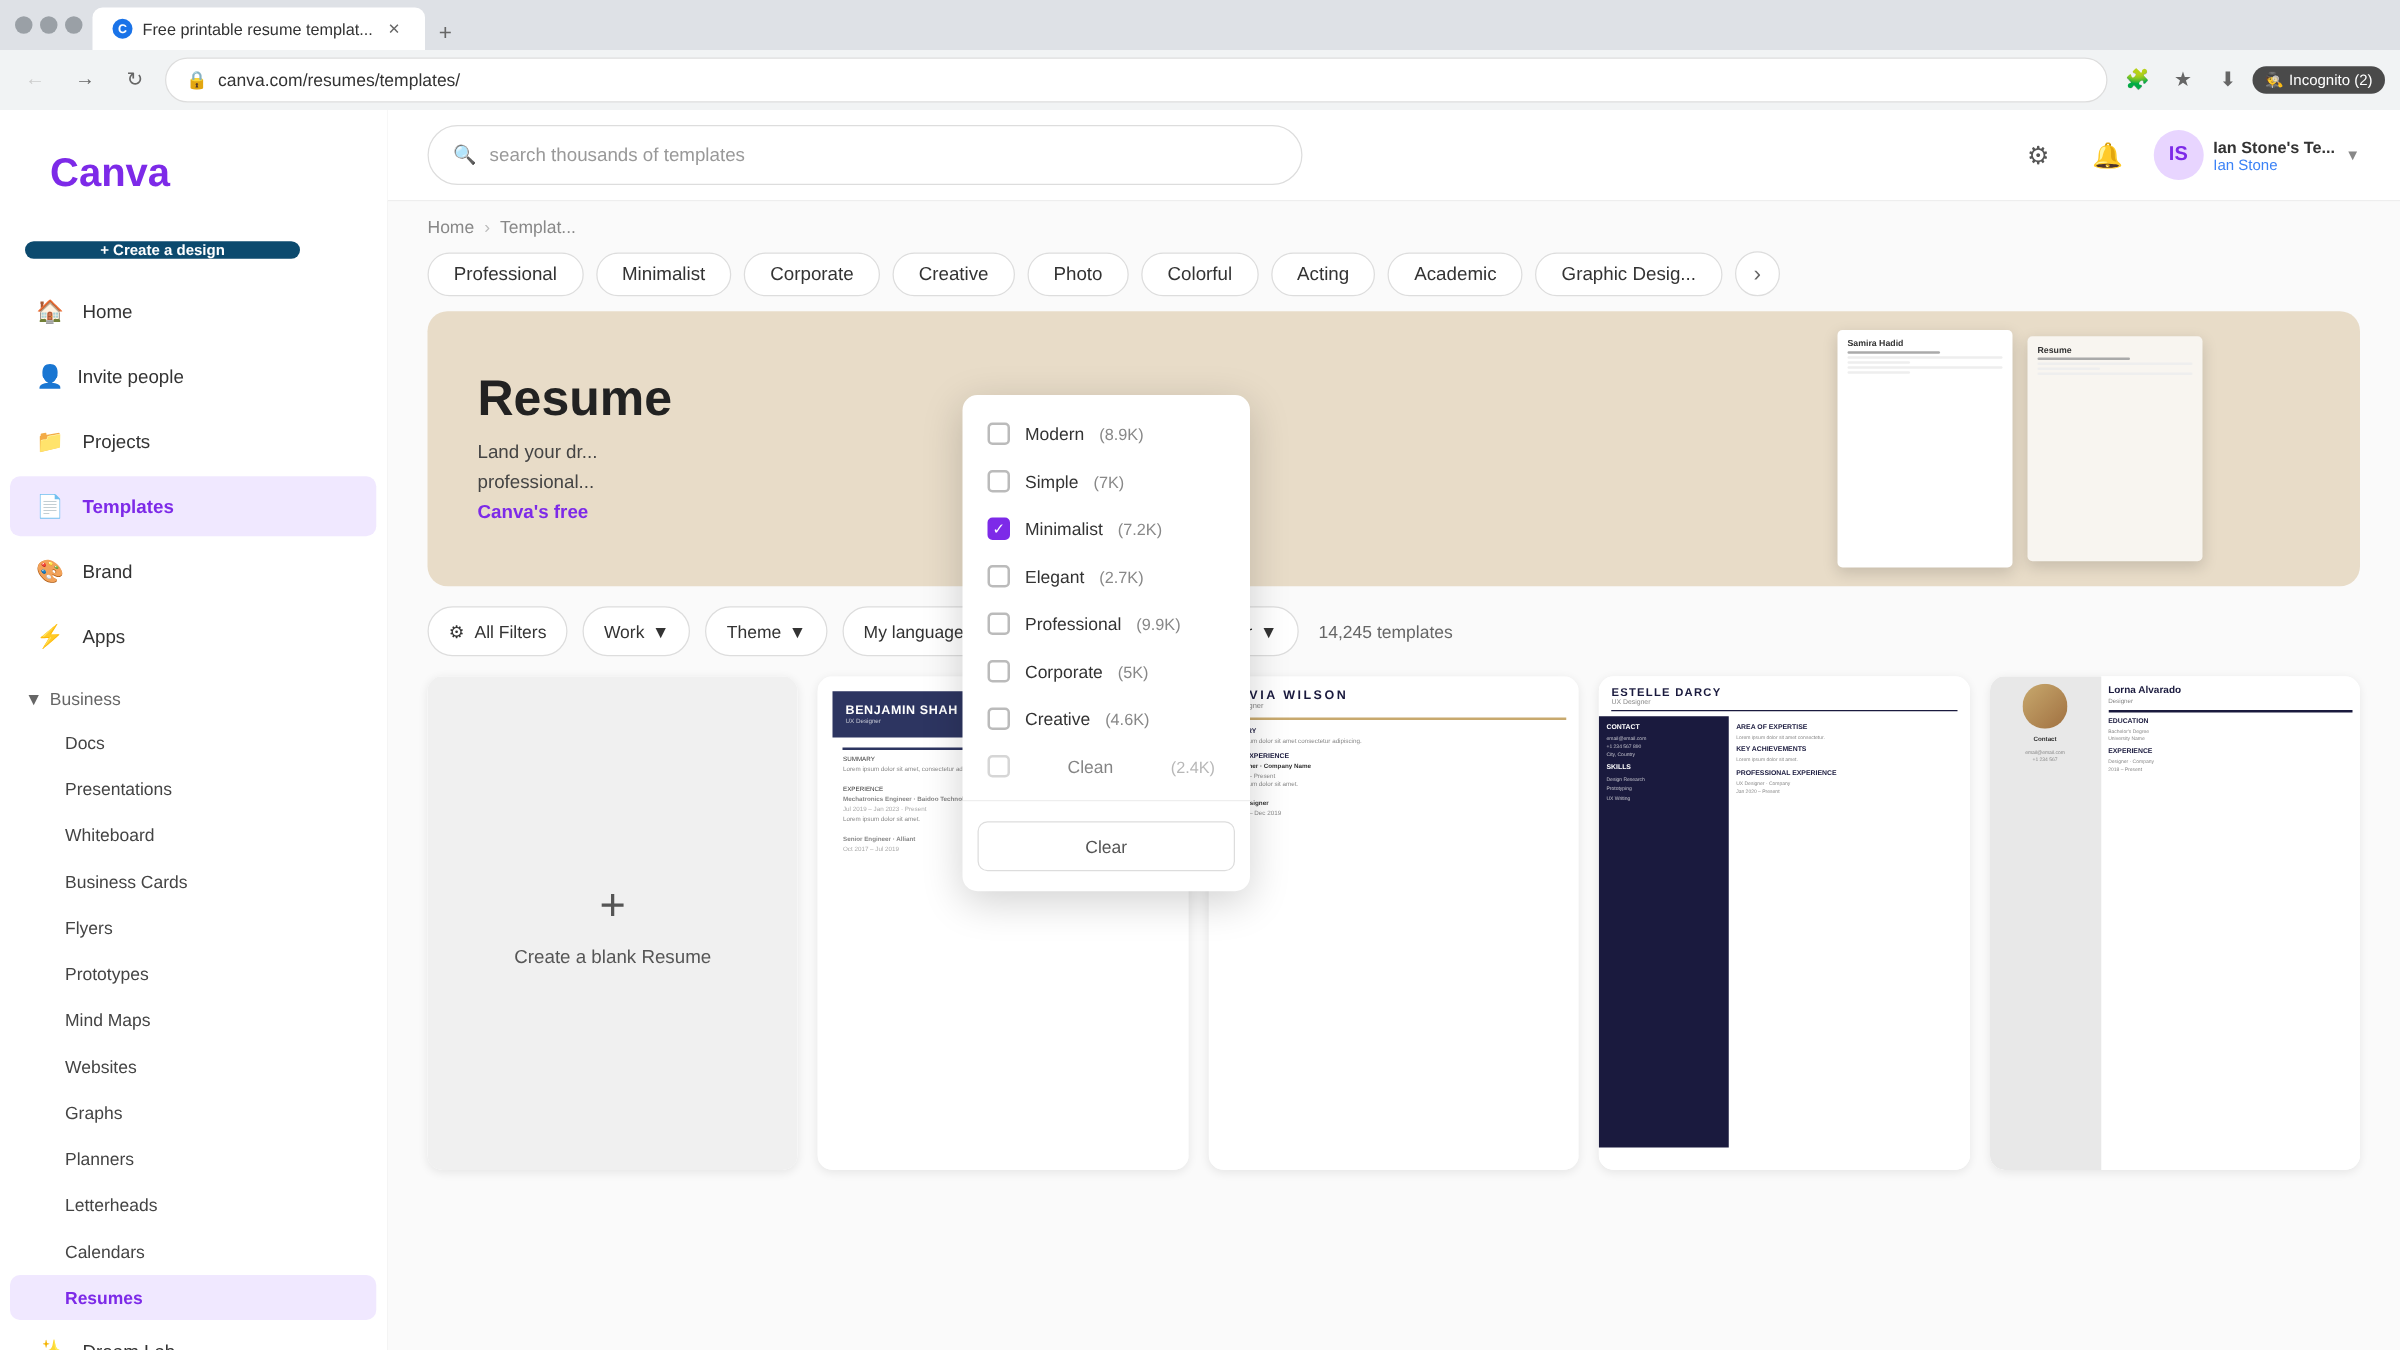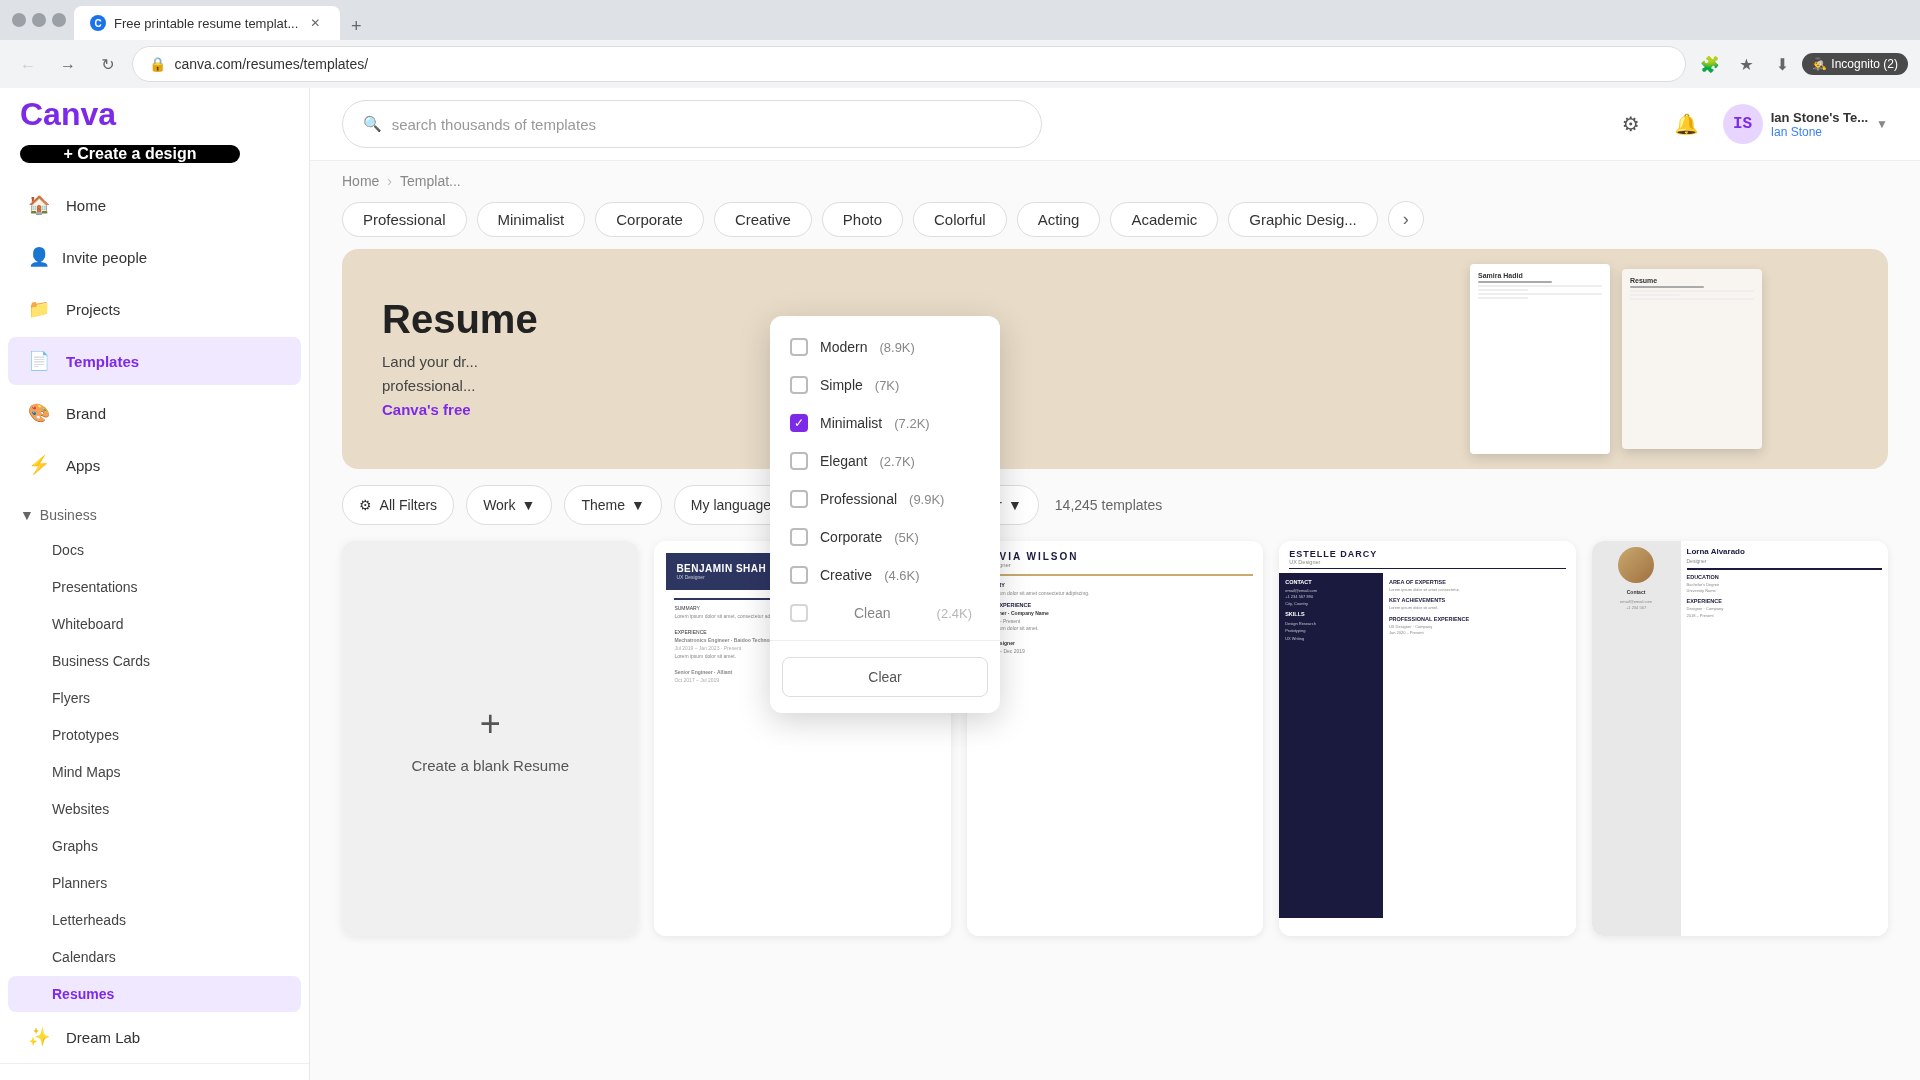--- a/index.html
+++ b/index.html
@@ -49,35 +49,36 @@
     .sidebar {
       width: 310px;
       background: white;
       border-right: 1px solid #e8e8e8;
       flex-shrink: 0;
       display: flex;
       flex-direction: column;
       overflow-y: auto;
     }
     .sidebar-header {
-      padding: 8px 20px;
+      padding: 32px 20px;
       display: flex;
       align-items: center;
       justify-content: space-between;
+      margin-left: 20px;
     }
     .canva-logo { font-size: 32px; font-weight: 800; color: #7d2ae8; }
     .create-btn {
       width: 220px;
       margin: 4px 20px 16px;
       height: 48px;
       border-radius: 28px;
-      background: #000000;
+      background: #0c4a6e;
       color: white;
       border: none;
-      font-size: 16px;
+      font-size: 12px;
       font-weight: 600;
       cursor: pointer;
       display: flex;
       align-items: center;
       justify-content: center;
       gap: 8px;
     }
     .sidebar-nav { display: flex; flex-direction: column; }
     .sidebar-nav-item {
       padding: 12px 20px;
@@ -160,21 +161,21 @@
       background: white;
       display: flex;
       align-items: center;
       padding: 0 20px;
       gap: 10px;
       font-size: 15px;
       color: #999;
     }
     .topbar-actions { display: flex; align-items: center; gap: 16px; }
     .topbar-icon-btn { width: 40px; height: 40px; border-radius: 50%; display: flex; align-items: center; justify-content: center; cursor: pointer; font-size: 20px; color: #555; border: none; background: none; }
-    .user-avatar { width: 40px; height: 40px; border-radius: 50%; background: #e8d5ff; display: flex; align-items: center; justify-content: center; font-size: 16px; color: #7d2ae8; font-weight: 600; font-family: Liberation Mono, monospace; }
+    .user-avatar { width: 40px; height: 40px; border-radius: 50%; background: #e8d5ff; display: flex; align-items: center; justify-content: center; font-size: 16px; color: #7d2ae8; font-weight: 600; }
     .user-info { display: flex; flex-direction: column; }
     .user-name { font-size: 13px; font-weight: 600; color: #333; }
     .user-sub { font-size: 12px; color: #3b82f6; }
     .user-section { display: flex; align-items: center; gap: 8px; cursor: pointer; }
 
     
     .breadcrumb {
       padding: 12px 32px 0;
       display: flex;
       align-items: center;

